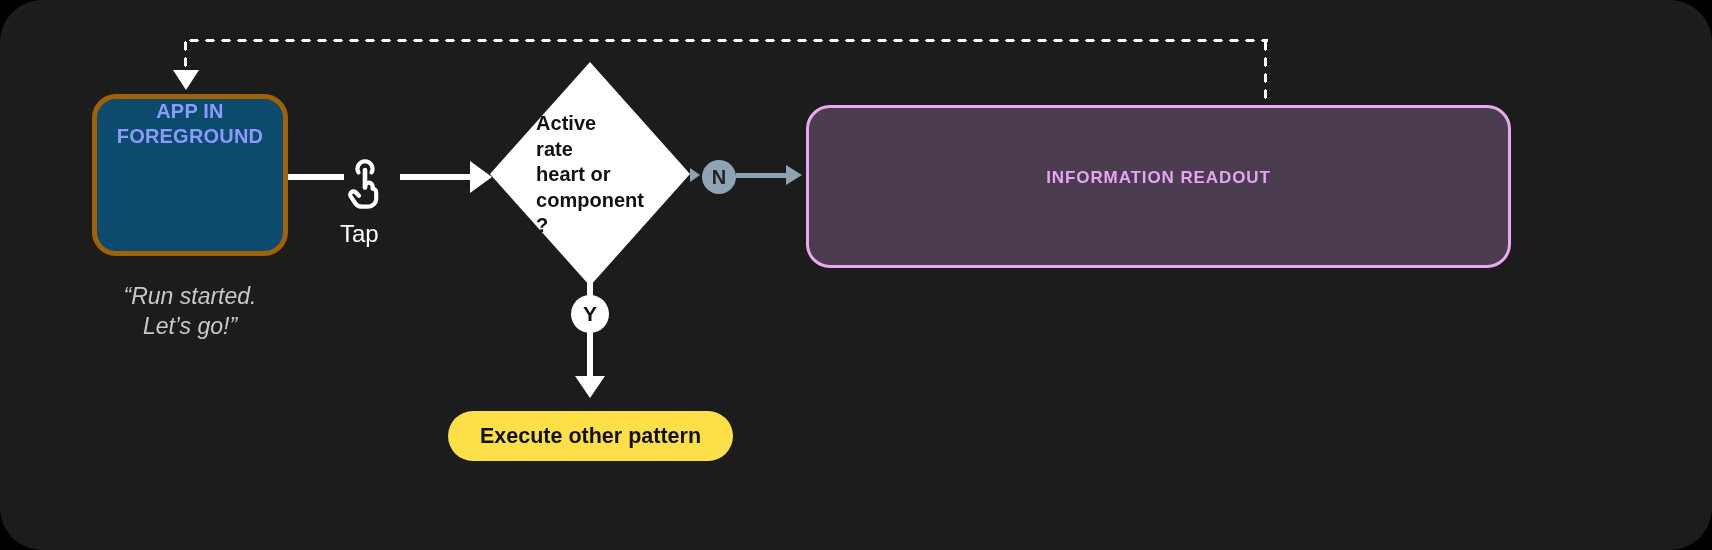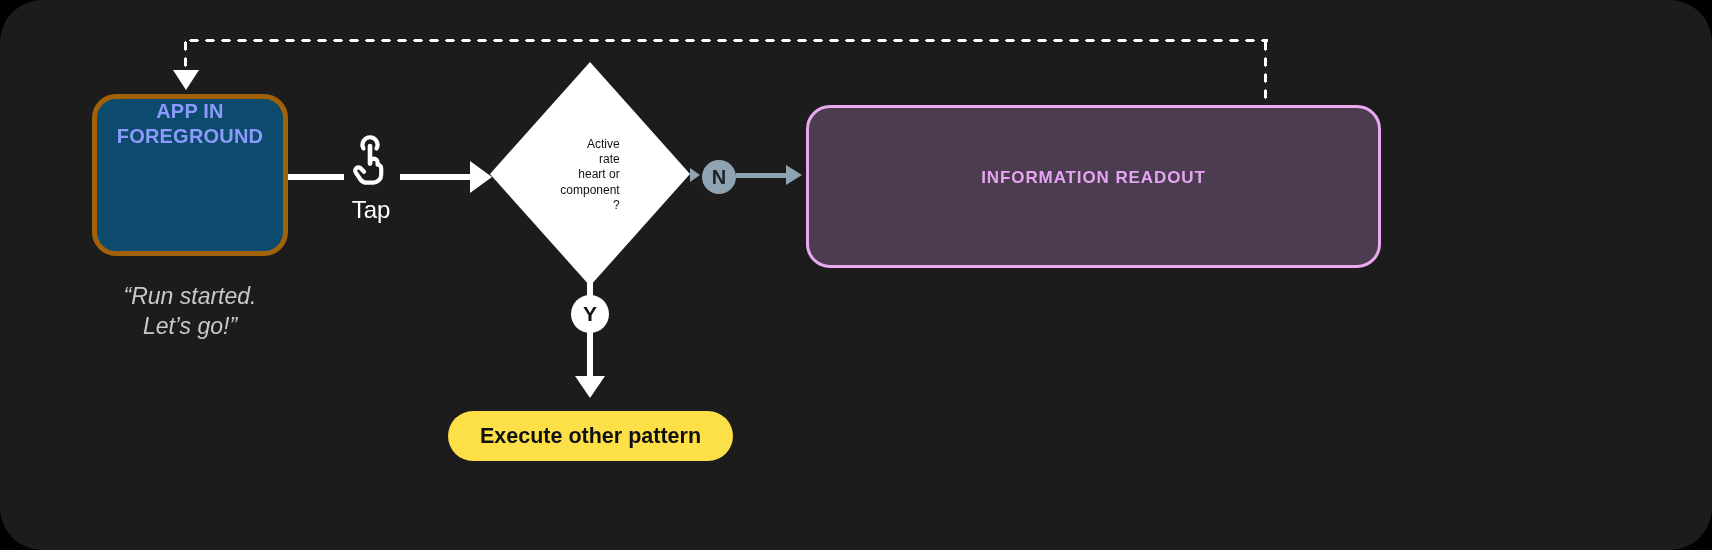--- a/index.html
+++ b/index.html
@@ -74,23 +74,22 @@
     width: 0; height: 0;
     border-top: 16px solid transparent;
     border-bottom: 16px solid transparent;
     border-left: 22px solid #ffffff;
   }
 
   
   #tap-group {
     position: absolute;
     left: 340px;
-    top: 134px;
+    top: 158px;
     width: 62px;
-    text-align: center;
   }
   #tap-group .tap-label {
     color: #ffffff;
     font-size: 24px;
     margin-top: 2px;
   }
 
   
   #diamond {
     position: absolute;
@@ -105,24 +104,24 @@
     background: #ffffff;
     clip-path: polygon(50% 0%, 100% 50%, 50% 100%, 0% 50%);
   }
   #diamond .dtext {
     position: absolute;
     inset: 0;
     display: flex;
     align-items: center;
     justify-content: center;
     color: #121212;
-    font-weight: normal;
-    font-size: 12px;
+    font-weight: bold;
+    font-size: 20px;
     line-height: 1.28;
-    text-align: right;
+    text-align: left;
     padding-top: 2px;
     box-sizing: border-box;
   }
 
   
   #n-arrowhead {
     position: absolute;
     left: 690px;
     top: 168px;
     width: 0; height: 0;
@@ -220,21 +219,21 @@
     color: #101010;
     font-weight: bold;
     font-size: 21.5px;
   }
 
   
   #readout {
     position: absolute;
     left: 806px;
     top: 105px;
-    width: 575px;
+    width: 705px;
     height: 163px;
     box-sizing: border-box;
     background: #4b3d4f;
     border: 3px solid #e9a8ef;
     border-radius: 24px;
     display: flex;
     flex-direction: column;
     align-items: center;
     justify-content: center;
   }

